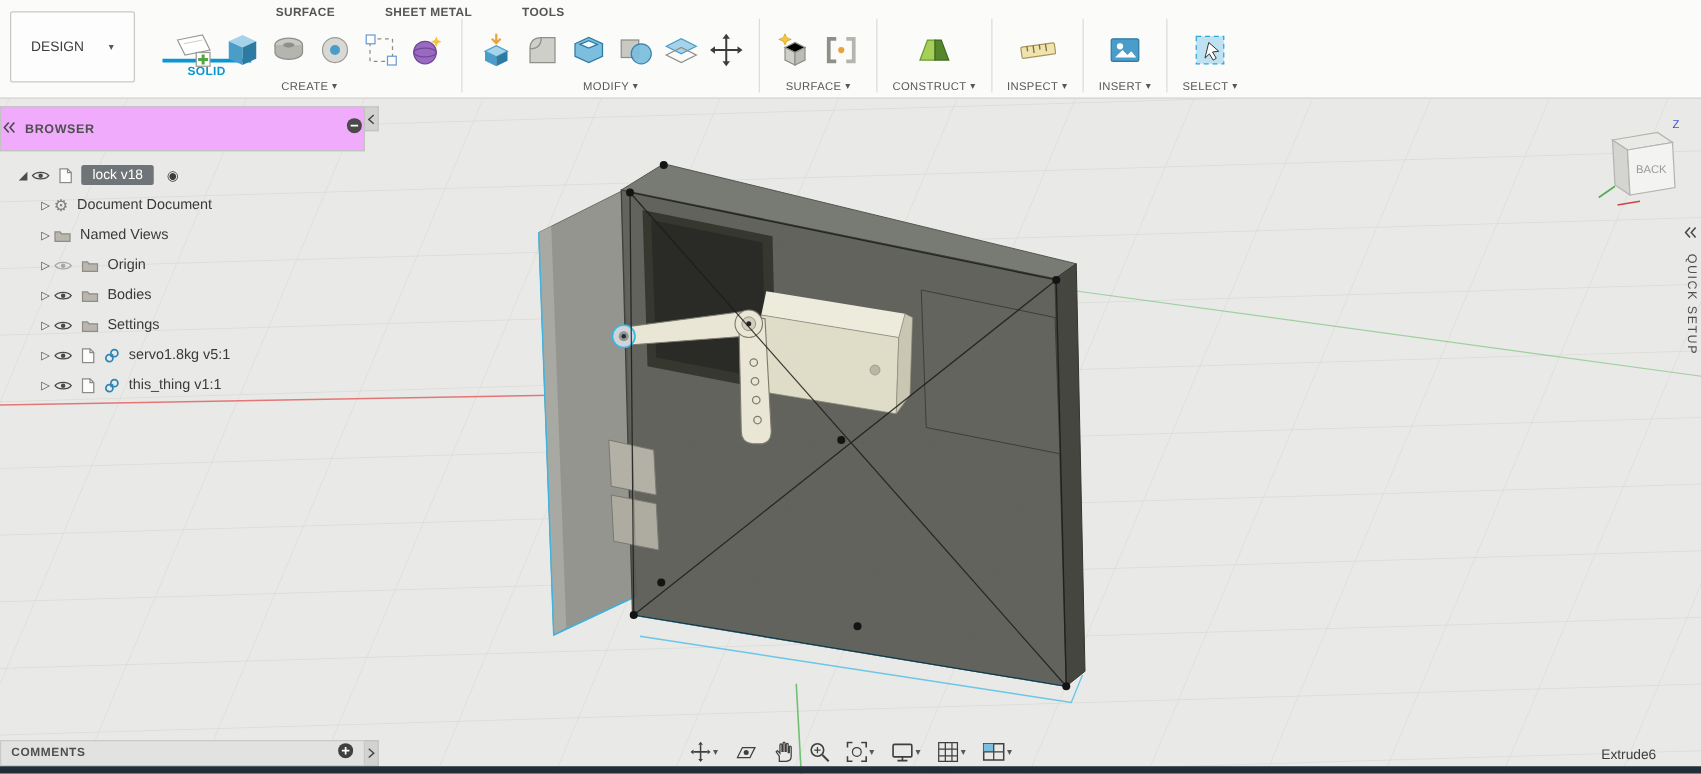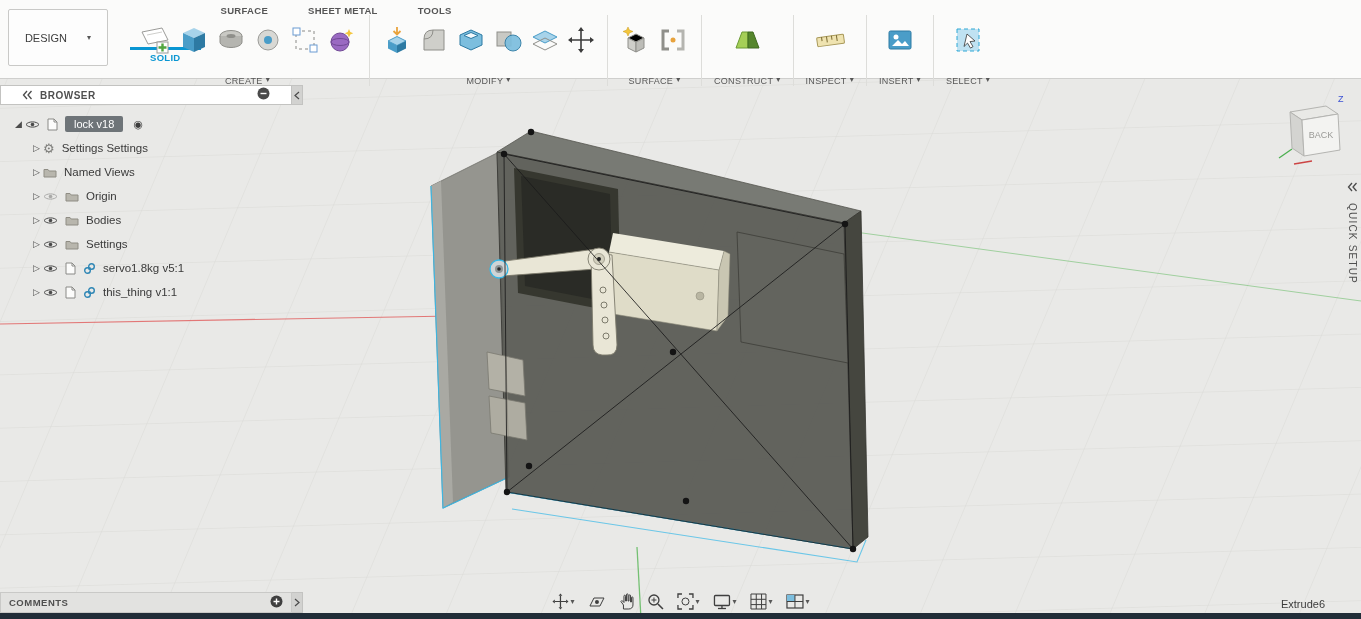--- a/index.html
+++ b/index.html
@@ -26,35 +26,35 @@
   .tab {
     padding:2px 20px 0 20px; font-size:9.5px; font-weight:bold; color:#555;
     letter-spacing:0.3px; border-top:3px solid transparent; line-height:11px; cursor:pointer;
   }
   .tab.active { color:#0a96d2; border-top-color:#0a96d2;margin-top:47px; }
   .groups { position:absolute; left:126px; top:15px; display:flex; align-items:flex-start; }
   .group { display:flex; flex-direction:column; align-items:center; padding:2px 12px 0 12px; }
   .group + .group { border-left:1px solid #ddddda; }
   .group-icons { height:46px; display:flex; align-items:center; gap:7px; }
   .group-label {
-    margin-top:13px; font-size:9px; color:#575757; letter-spacing:0.3px;
-    display:flex; align-items:flex-start; gap:3px; cursor:pointer;
+    margin-top:1px; font-size:9px; color:#575757; letter-spacing:0.3px;
+    display:flex; align-items:center; gap:3px; cursor:pointer;
   }
   .cr { font-size:8px; color:#575757; line-height:1; }
   .gicon { display:flex; align-items:center; justify-content:center; cursor:pointer; }
   .gicon svg { display:block; }
 
   
   .viewport-svg { position:absolute; left:0; top:0; z-index:0; }
 
   
   .browser { position:absolute; left:0; top:85px; z-index:10; width:304px; }
   .browser-header {
-    width:292px; height:20px; background:#ffffff; border:1px solid #c3c3c1;
-    display:flex; align-items:center; gap:7px; padding:0 21px;
+    width:292px; height:36px; background:#f0abfc; border:1px solid #c3c3c1;
+    display:flex; align-items:center; gap:7px; padding:0 1px;
   }
   .browser-title { flex:1; font-size:10px; font-weight:bold; color:#4f4f4f; letter-spacing:0.5px; }
   .panel-handle {
     position:absolute; top:0; left:292px; width:11px; height:20px;
     background:#d2d2d0; border:1px solid #c3c3c1; border-left:none;
     display:flex; align-items:center; justify-content:center; cursor:pointer;
   }
   .tree { padding:7px 0 0 0; }
   .trow { height:24px; display:flex; align-items:center; font-size:11.5px; color:#3a3a3a; }
   .trow.root { padding-left:12px; }
@@ -438,21 +438,21 @@
               <path d="M7 1v3h3" fill="none" stroke="#8a8a87"></path>
             </svg>
         </span>
         <span class="pill">lock v18</span>
         <span class="radio">◉</span>
       </div>
 
       <div class="trow child">
         <span class="tri">▷</span>
         <span class="slot gear-glyph">⚙</span>
-        <span class="tlabel">Settings Settings</span>
+        <span class="tlabel">Document Document</span>
       </div>
 
       <div class="trow child">
         <span class="tri">▷</span>
         <span class="slot">
           <svg width="14" height="11" viewBox="0 0 14 11">
               <path d="M1 2.5h4l1.2 1.5H13v6H1z" fill="#b8b6ad" stroke="#8f8d84"></path>
             </svg>
         </span>
         <span class="tlabel">Named Views</span>

